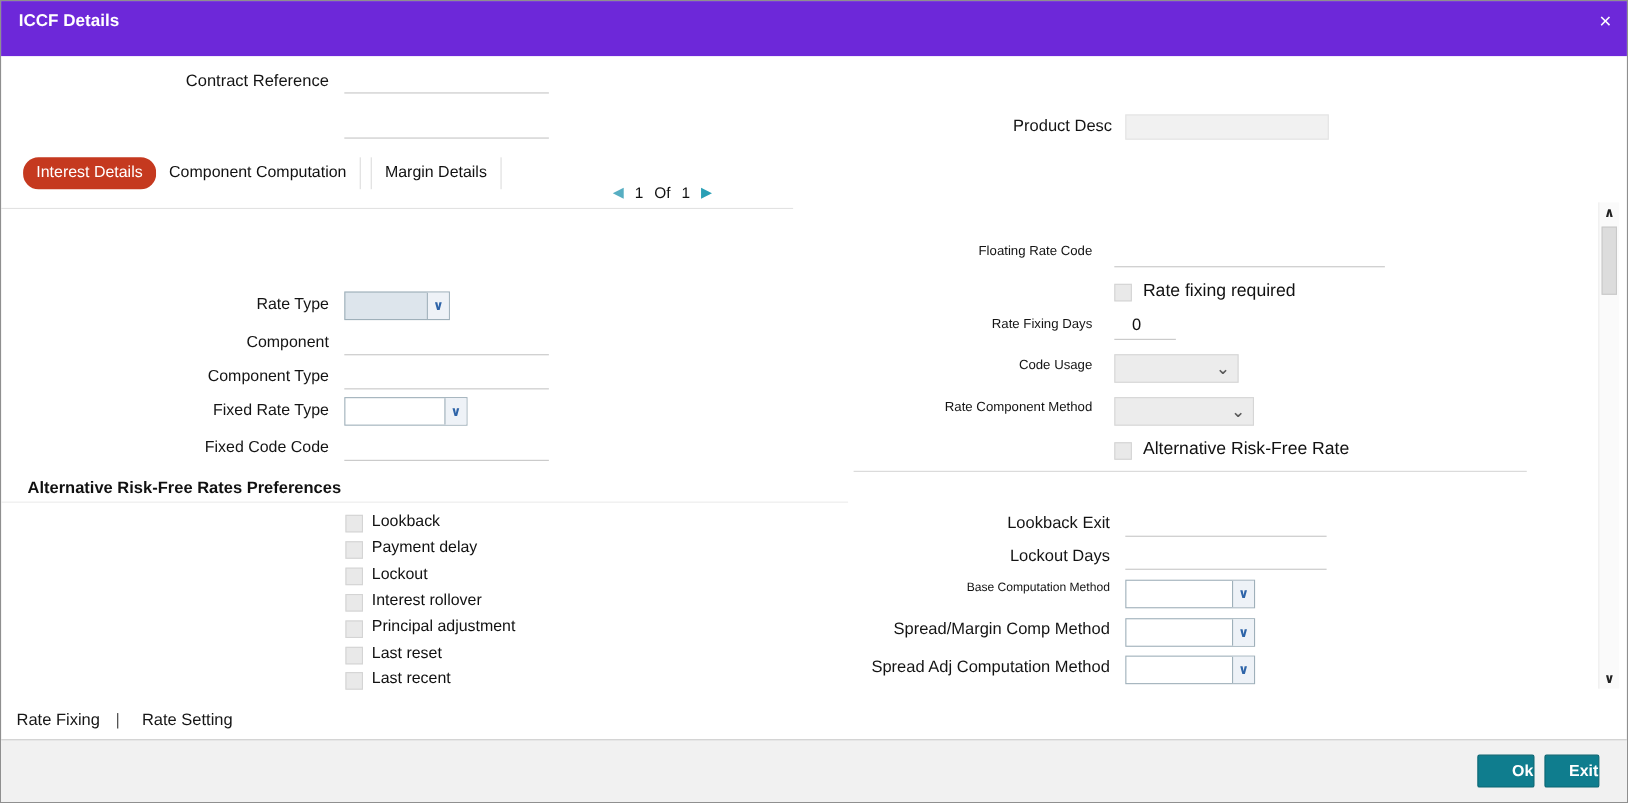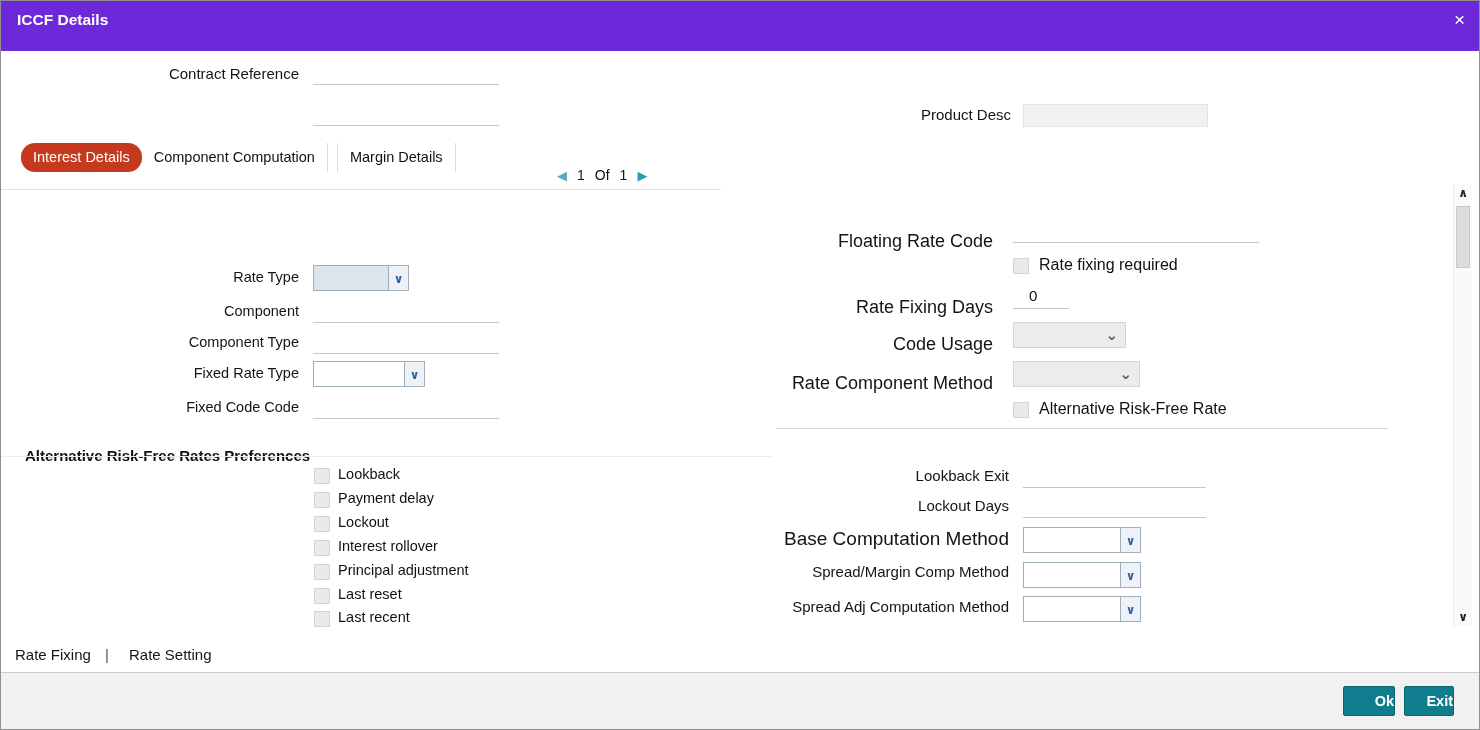--- a/index.html
+++ b/index.html
@@ -7,21 +7,21 @@
   .window {
     position:relative; width:1480px; height:730px; background:#fff;
     border:1px solid #8f8f8f; overflow:hidden; color:#111;
   }
   
   .titlebar { position:absolute; left:0; top:0; right:0; height:50px; background:#6d28d9; }
   .title { position:absolute; left:16px; top:0; line-height:38px; color:#fff; font-size:15.5px; font-weight:600; }
   .close { position:absolute; right:14px; top:0; line-height:38px; color:#fff; font-size:19px; cursor:pointer; }
   
   .label { position:absolute; text-align:right; font-size:14.5px; color:#141414; white-space:nowrap; }
-  .label-lg { font-size:18px;margin-top:10px; }
+  .label-lg { font-size:12px; }
   .uline { position:absolute; border-bottom:1px solid #c6c6c6; font-size:14px; padding:4px 2px; overflow:hidden; white-space:nowrap; }
   .fillbox { position:absolute; background:#f1f1f1; border:1px solid #e3e3e3; font-size:14px; padding:2px 4px; }
   .select-classic { position:absolute; height:26px; background:#fff; border:1px solid #9fb0ba; display:flex; align-items:stretch; cursor:pointer; }
   .select-classic.tint { background:#dde5ec; }
   .sel-value { flex:1; font-size:13px; padding:4px 4px; overflow:hidden; }
   .arrow-box { width:20px; border-left:1px solid #9fb0ba; background:#eef2f7; display:flex; align-items:center; justify-content:center; }
   .arrow-glyph::before { content:"∨"; color:#2e64a8; font-weight:bold; font-size:12px; }
   .select-flat { position:absolute; height:26px; background:#ececec; border:1px solid #d6d6d6; display:flex; align-items:center; cursor:pointer; }
   .flat-glyph { margin-left:auto; padding-right:7px; }
   .flat-glyph::before { content:"⌄"; color:#5a5a5a; font-size:15px; font-weight:bold; }
@@ -32,21 +32,21 @@
   .tab { height:29px; line-height:28px; padding:0 12px; font-size:14.5px; background:#fff; color:#111;
          border-right:1px solid #ddd; cursor:pointer; white-space:nowrap; }
   .tab:first-child { border-left:1px solid #ddd;border-radius:14px; }
   .tab.active { background:#c5391f; color:#fff; border:none; }
   .tab.gap { margin-left:9px; border-left:1px solid #ddd; }
   
   .pagination { position:absolute; left:556px; top:166px; display:flex; gap:10px; font-size:14px; align-items:center; }
   .pg-arrow { color:#57aec2; font-size:13px; cursor:pointer; }
   .pg-arrow.next { color:#2a9fb5; }
   .hline { position:absolute; border-bottom:1px solid #e2e2e2; height:0; }
-  .section-title { position:absolute; left:24px; top:434px; font-size:15px; font-weight:bold; white-space:nowrap;margin-top:12px; }
+  .section-title { position:absolute; left:24px; top:434px; font-size:15px; font-weight:bold; white-space:nowrap; }
   
   .scrollbar { position:absolute; left:1452px; top:183px; width:19px; height:442px; background:#fafafa; border-left:1px solid #ededed; }
   .scroll-btn { position:absolute; left:0; width:100%; height:18px; text-align:center; line-height:18px; font-size:12px; font-weight:bold; color:#222; cursor:pointer; }
   .scroll-btn.up { top:0; }
   .scroll-btn.down { bottom:0; }
   .scroll-thumb { position:absolute; top:22px; left:2px; width:14px; height:62px; background:#dcdcdc; border:1px solid #c9c9c9; cursor:grab; }
   
   .action-link { position:absolute; top:645px; font-size:15px; color:#161616; cursor:pointer; white-space:nowrap; }
   .link-sep { position:absolute; top:645px; font-size:15px; color:#555; }
   
@@ -166,21 +166,21 @@
 
   <div class="checkbox" style="left:313px;top:610px"></div>
   <div class="cb-label" style="left:337px;top:608px">Last recent</div>
 
   <div class="label" style="left:660px;top:466px;width:348px;font-size:15px">Lookback Exit</div>
   <div class="uline" style="left:1022px;top:463px;width:183px;height:24px"></div>
 
   <div class="label" style="left:660px;top:496px;width:348px;font-size:15px">Lockout Days</div>
   <div class="uline" style="left:1022px;top:493px;width:183px;height:24px"></div>
 
-  <div class="label" style="left:660px;top:527px;width:348px;font-size:19px">Base Computation Method</div>
+  <div class="label" style="left:660px;top:527px;width:348px;font-size:11px">Base Computation Method</div>
   <div class="select-classic" style="left:1022px;top:526px;width:118px">
     <span class="sel-value"></span>
     <span class="arrow-box">
         <span class="arrow-glyph"></span>
       </span>
   </div>
 
   <div class="label" style="left:660px;top:562px;width:348px;font-size:15px">Spread/Margin Comp Method</div>
   <div class="select-classic" style="left:1022px;top:561px;width:118px">
     <span class="sel-value"></span>

